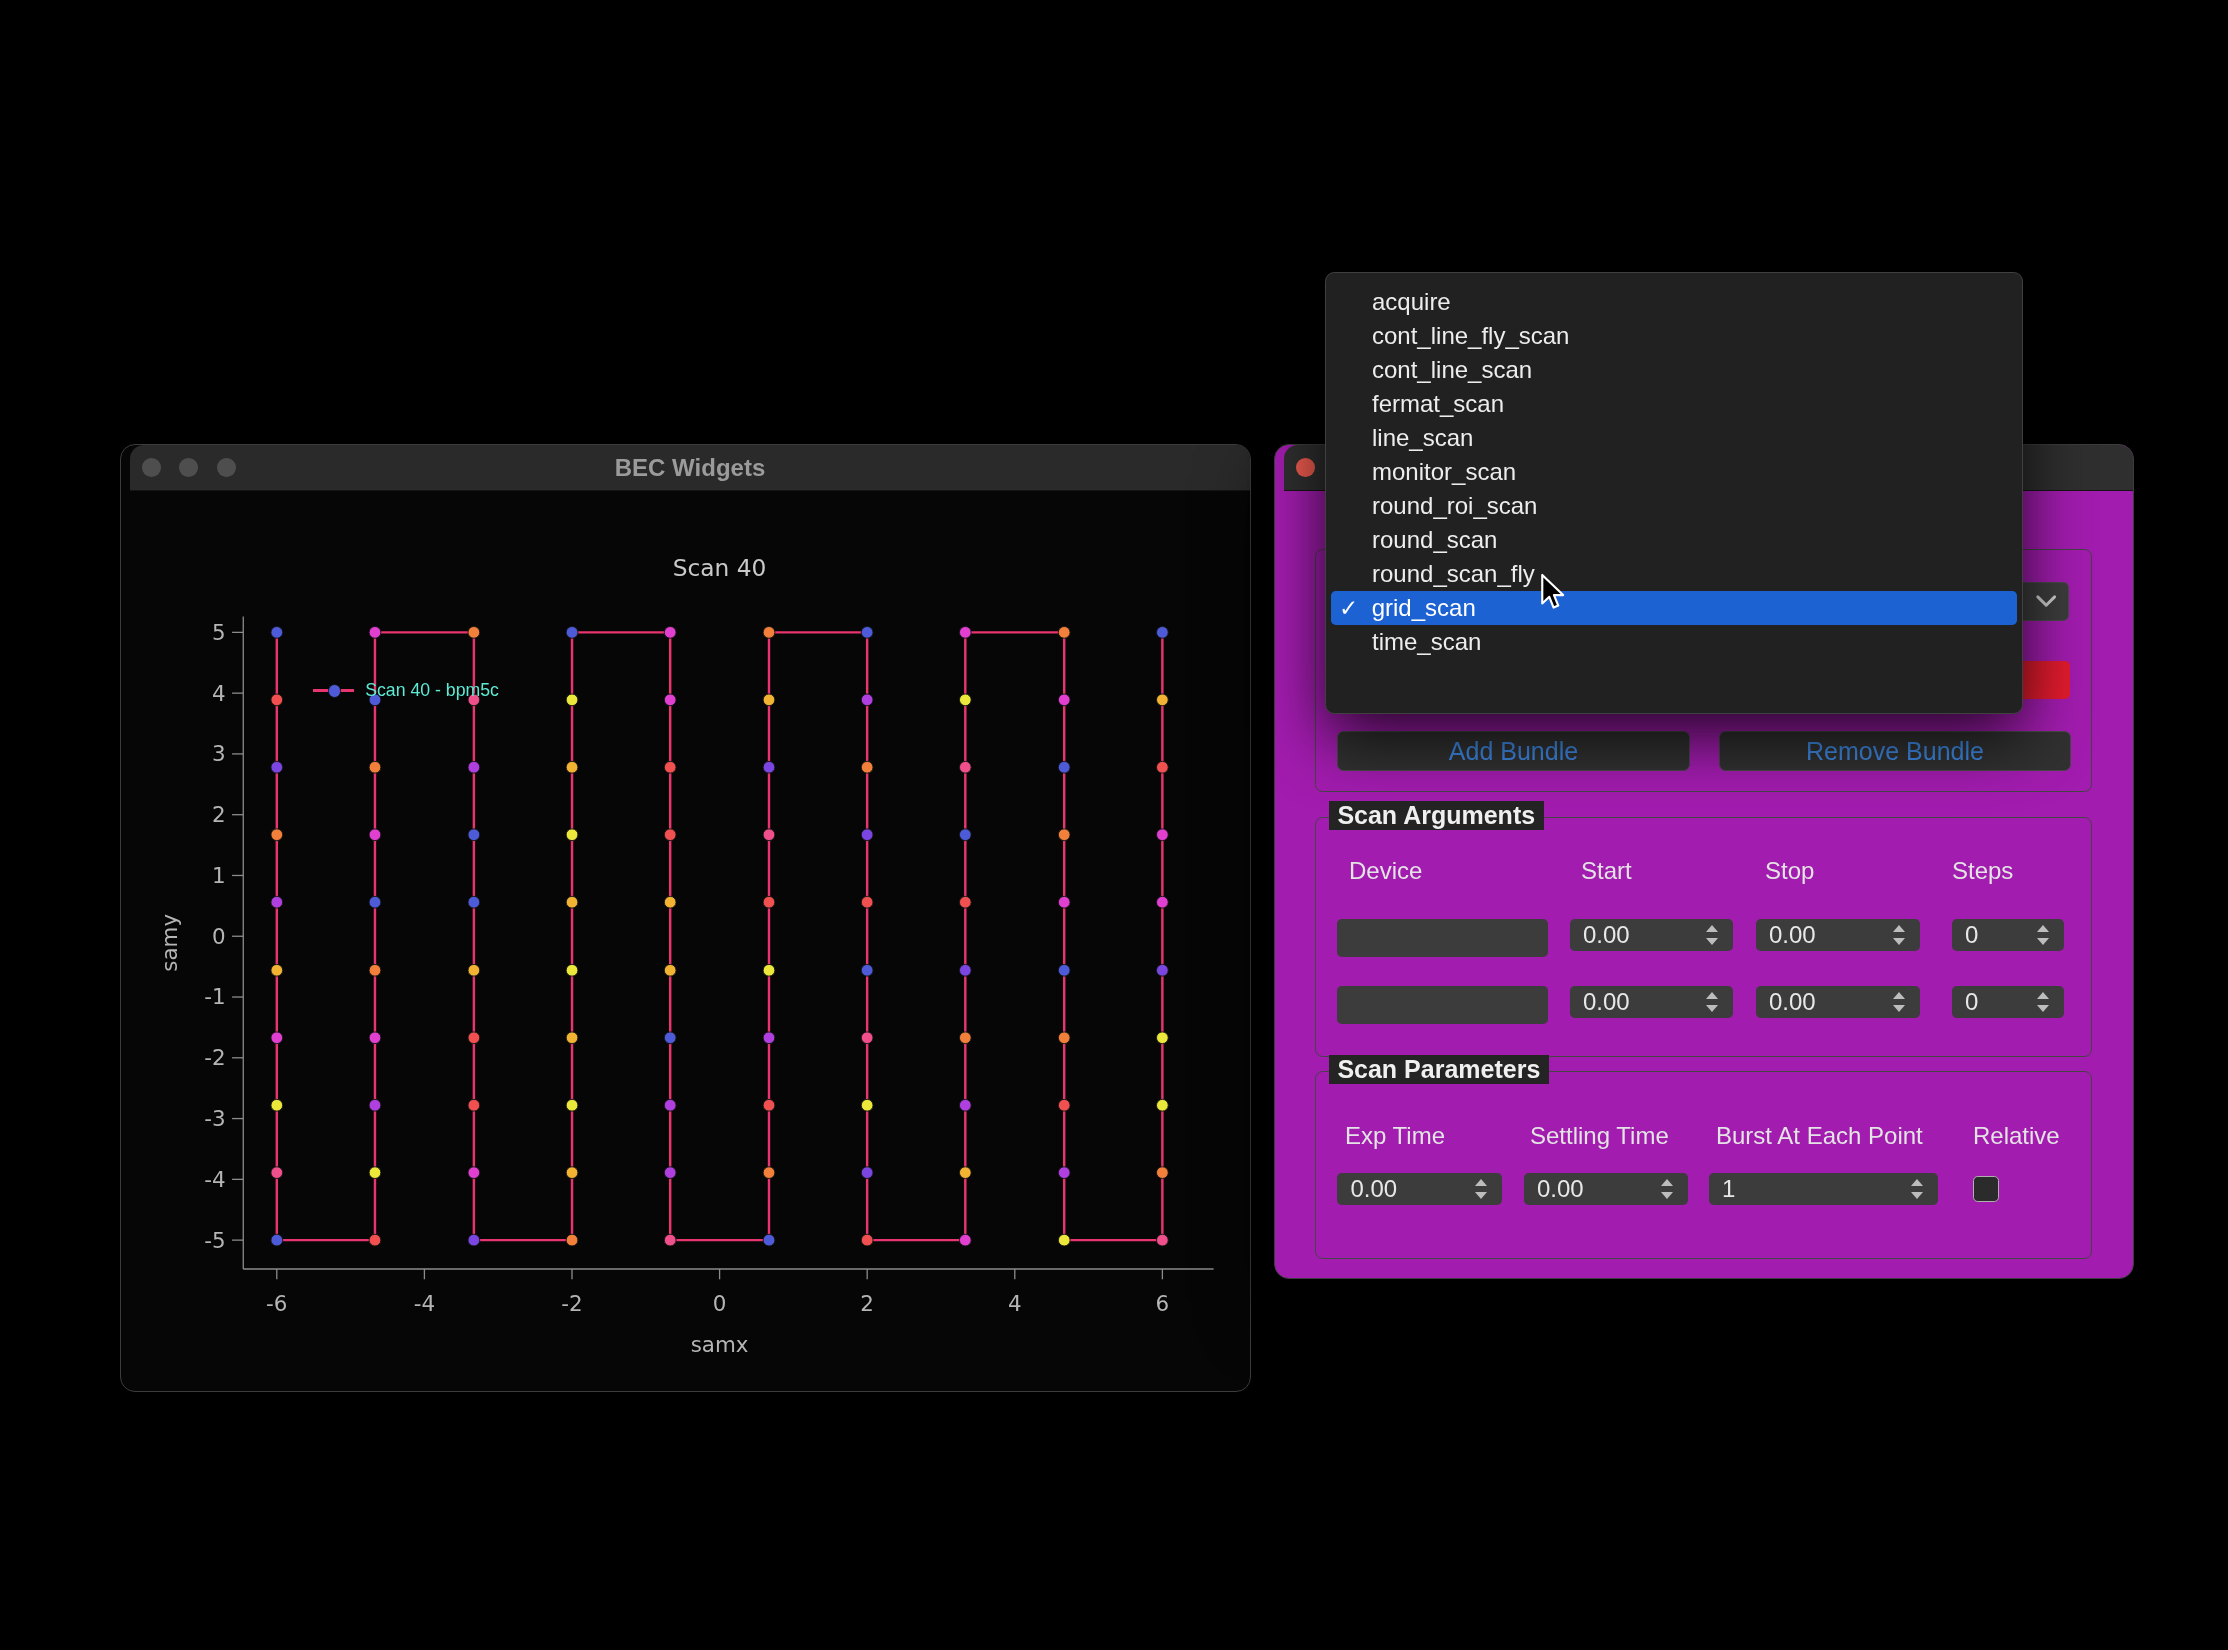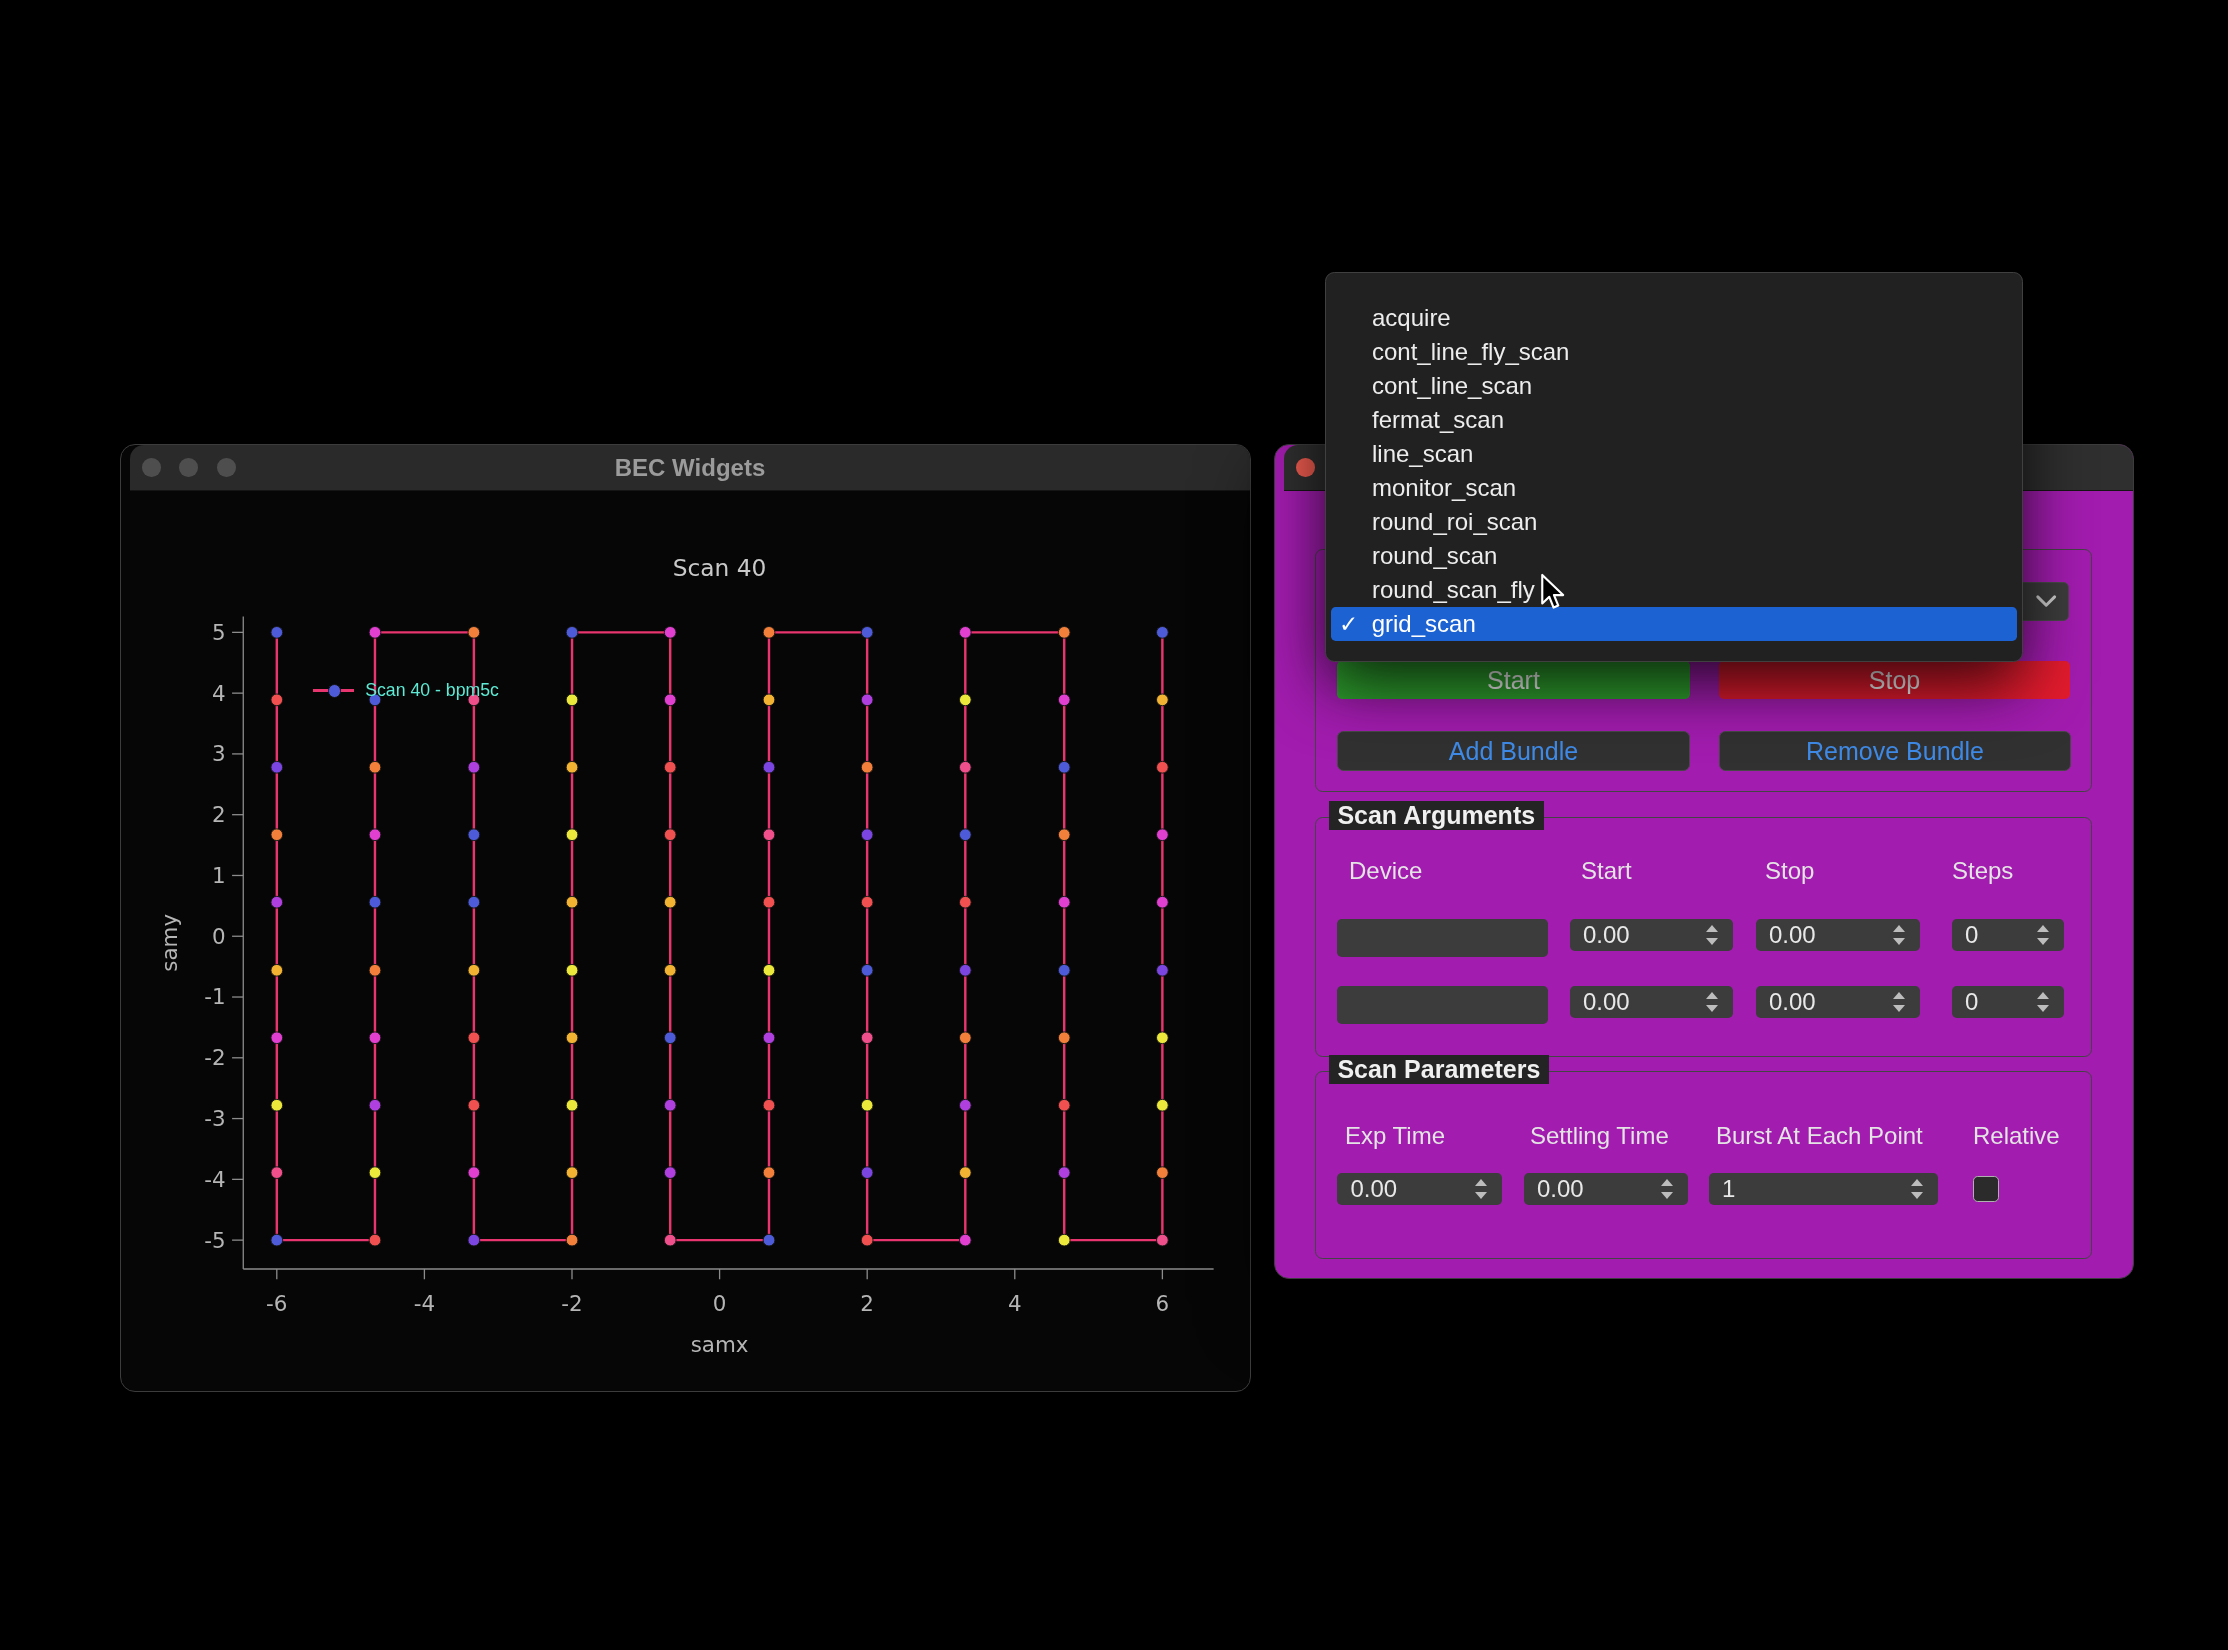--- a/index.html
+++ b/index.html
@@ -82,23 +82,23 @@
   .args-box .r1 { top:101px; } .args-box .r2 { top:168px; }
 
   
   .params-box .h0{left:29px;top:50px}.params-box .h1{left:214px;top:50px}
   .params-box .h2{left:400px;top:50px}.params-box .h3{left:657px;top:50px}
   .params-box .sp-exp  { left:21.4px;  top:101px; width:165px; }
   .params-box .sp-set  { left:208px; top:101px; width:164px; }
   .params-box .sp-bur  { left:393px; top:101px; width:229px; }
 
   
-  .popup { position:absolute; left:1325px; top:272px; width:698px; height:390px;
+  .popup { position:absolute; left:1325px; top:272px; width:698px; height:442px;
            background:#212121; border:0.9px solid #404040; border-radius:9.3px;
-           box-shadow:0 22.4px 65px rgba(0,0,0,0.78); padding-top:28px; box-sizing:border-box;
+           box-shadow:0 22.4px 65px rgba(0,0,0,0.78); padding-top:12px; box-sizing:border-box;
            z-index:50; }
   .dd-item { height:34px; line-height:34px; font-size:24px; color:#ededed;
              padding-left:46px; position:relative; white-space:nowrap; }
   .dd-item.selected { background:#1d62d2; margin:0 4.7px; padding-left:41px; border-radius:4.7px;
                       color:#fff; }
   .check { position:absolute; left:8.4px; top:0; font-size:23px; color:#fff; }
 
   .cursor { position:absolute; left:1540px; top:573px; z-index:100; }
 </style>
 </head>
@@ -378,20 +378,21 @@
   <div class="dd-item">fermat_scan</div>
   <div class="dd-item">line_scan</div>
   <div class="dd-item">monitor_scan</div>
   <div class="dd-item">round_roi_scan</div>
   <div class="dd-item">round_scan</div>
   <div class="dd-item">round_scan_fly</div>
   <div class="dd-item selected" style="background: rgb(29, 98, 210);">
     <span class="check">✓</span>
     <span>grid_scan</span>
   </div>
+  <div class="dd-item">time_scan</div>
 </div>
 
 <div class="cursor">
   <svg width="26" height="41" viewBox="0 0 13 21">
     <path d="M1 1 L1 15.6 L4.6 12.2 L6.8 17.7 L9.2 16.7 L7 11.3 L11.7 11.3 Z" fill="#000" stroke="#fff" stroke-width="1.1" stroke-linejoin="round"></path>
   </svg>
 </div>
 
 
 </body></html>

